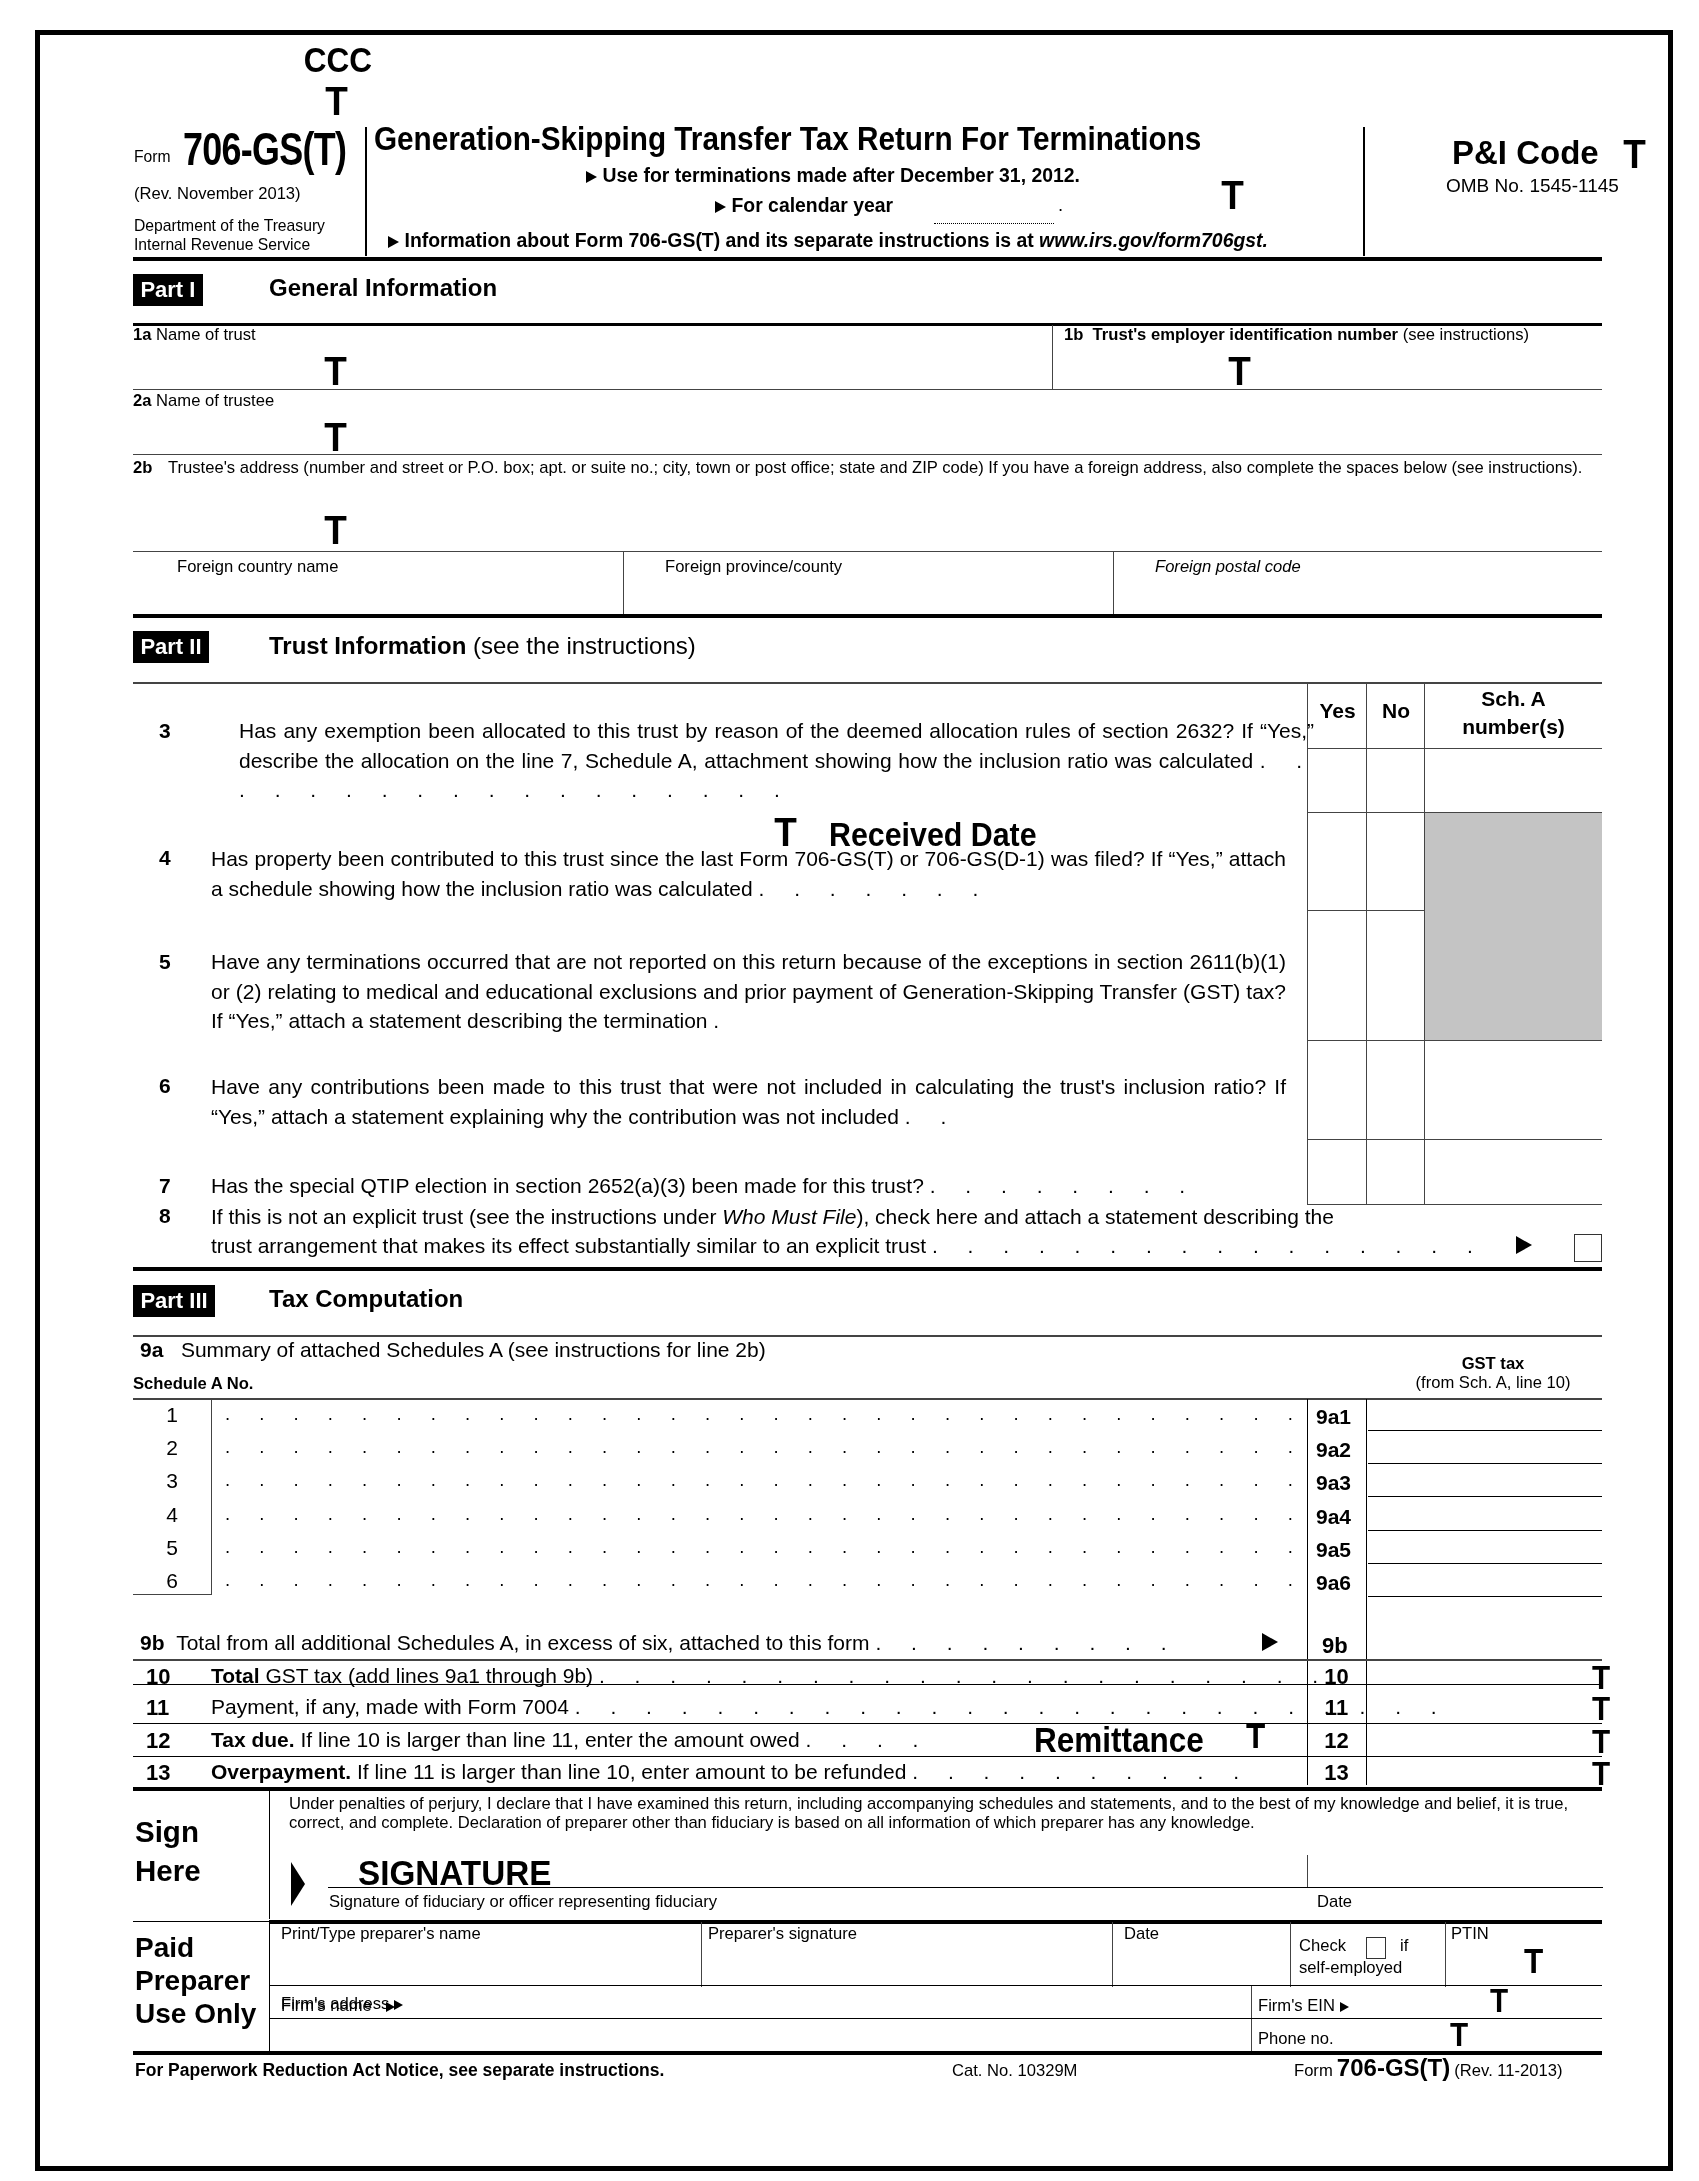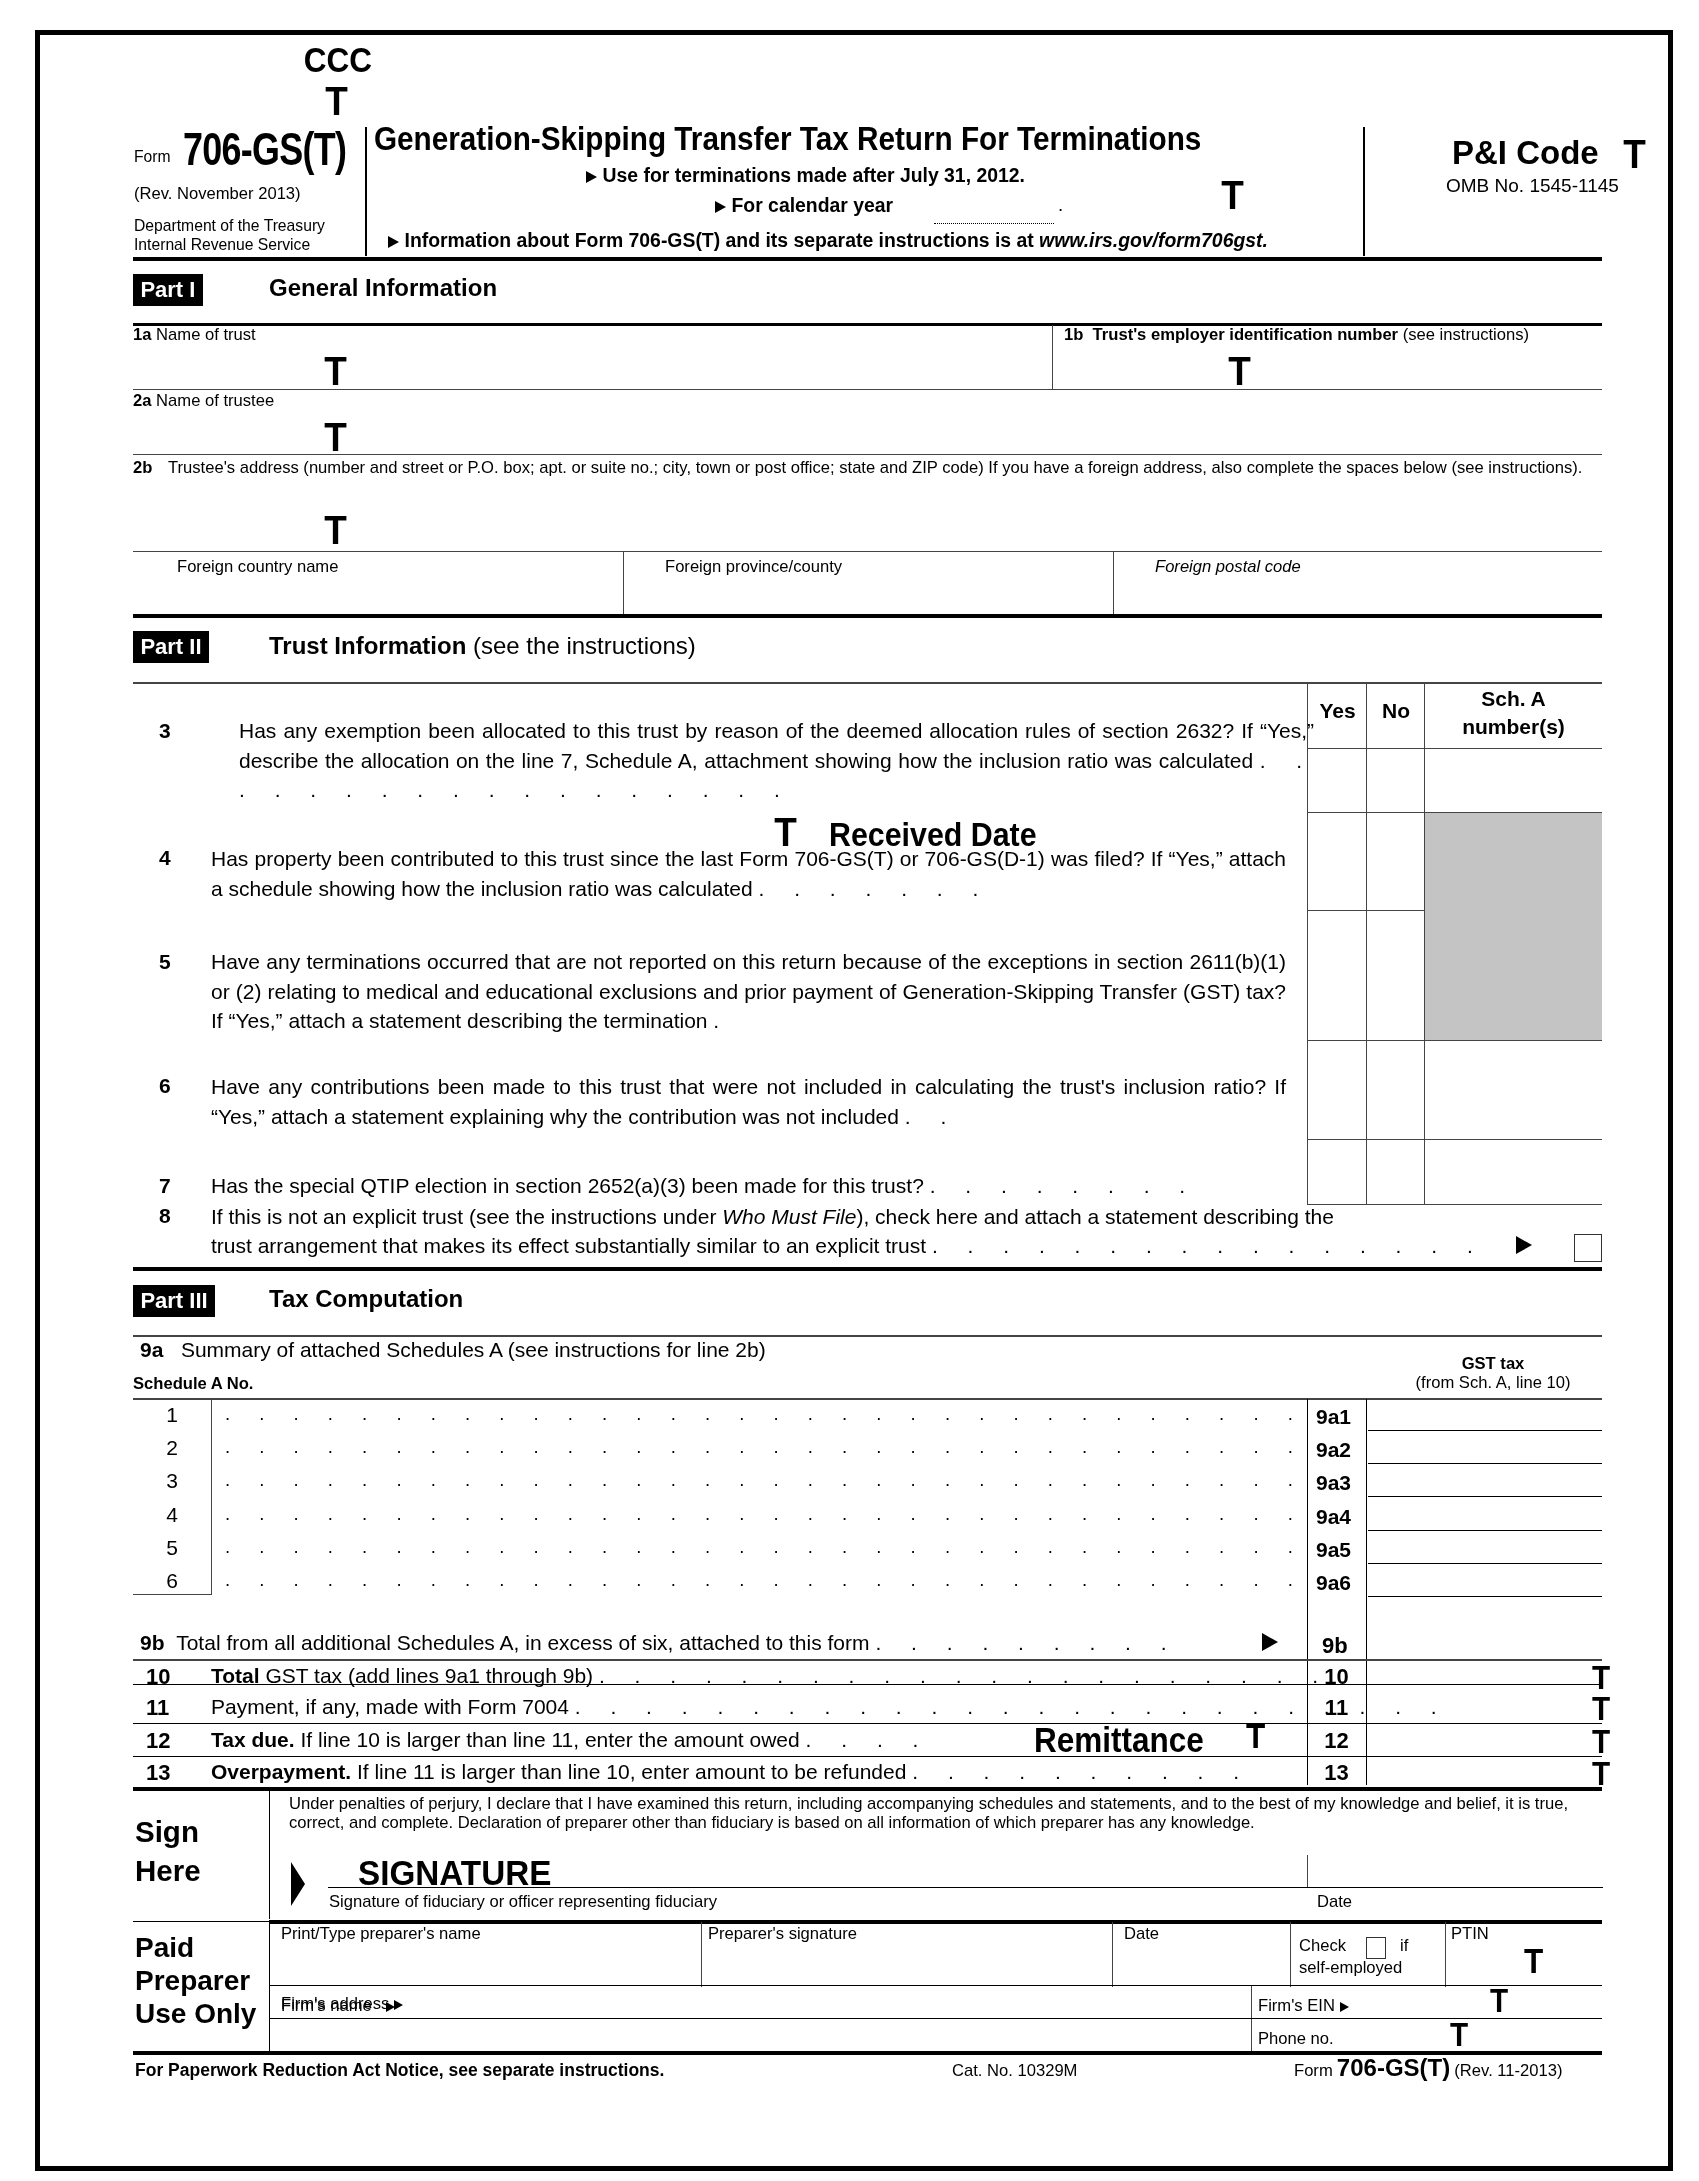--- a/index.html
+++ b/index.html
@@ -35,21 +35,21 @@
 <div class="abs" style="left:134px;top:148px;font-size:15.7px;">Form</div>
 <div class="abs" style="left:183px;top:122px;font-size:46px;font-weight:bold;transform:scaleX(0.78);transform-origin:left;letter-spacing:-0.9px;">706-GS(T)</div>
 <div class="abs" style="left:134px;top:184px;font-size:16.6px;">(Rev. November 2013)</div>
 <div class="abs" style="left:134px;top:217px;font-size:15.7px;">Department of the Treasury</div>
 <div class="abs" style="left:134px;top:236px;font-size:15.7px;">Internal Revenue Service</div>
 
 <div class="vline" style="left:365px;top:127px;height:129px;"></div>
 <div class="vline" style="left:1363px;top:127px;height:129px;"></div>
 
 <div class="abs" style="left:374px;top:120px;width:988px;font-size:33px;font-weight:bold;white-space:nowrap;transform:scaleX(0.9);transform-origin:left;">Generation-Skipping Transfer Tax Return For Terminations</div>
-<div class="abs" style="left:586px;top:164px;font-size:19.4px;font-weight:bold;"><span class="tri" style="border-top-width:6.5px;border-bottom-width:6.5px;border-left-width:11px;margin-right:5.5px;"></span><span>Use for terminations made after July 31, 2012.</span></div>
+<div class="abs" style="left:586px;top:164px;font-size:19.4px;font-weight:bold;"><span class="tri" style="border-top-width:6.5px;border-bottom-width:6.5px;border-left-width:11px;margin-right:5.5px;"></span><span>Use for terminations made after December 31, 2012.</span></div>
 <div class="abs" style="left:715px;top:194px;font-size:19.4px;font-weight:bold;"><span class="tri" style="border-top-width:6.5px;border-bottom-width:6.5px;border-left-width:11px;margin-right:5.5px;"></span><span>For calendar year</span></div>
 <div class="abs" style="left:934px;top:194px;width:120px;height:29.5px;border-bottom:0.9px dotted #000;font-size:18.5px;"></div>
 <div class="abs" style="left:1058px;top:194px;font-size:18.5px;">.</div>
 <div class="abs bigT" style="left:1220px;top:175px;">T</div>
 <div class="abs" style="left:388px;top:229px;font-size:19.4px;font-weight:bold;white-space:nowrap;"><span class="tri" style="border-top-width:6.5px;border-bottom-width:6.5px;border-left-width:11px;margin-right:5.5px;"></span><span>Information about Form 706-GS(T) and its separate instructions is at </span><i>www.irs.gov/form706gst.</i></div>
 
 <div class="abs" style="left:1452px;top:134px;font-size:33px;font-weight:bold;">P&amp;I Code</div>
 <div class="abs bigT" style="left:1622px;top:134px;">T</div>
 <div class="abs" style="left:1446px;top:175px;font-size:19px;">OMB No. 1545-1145</div>
 

